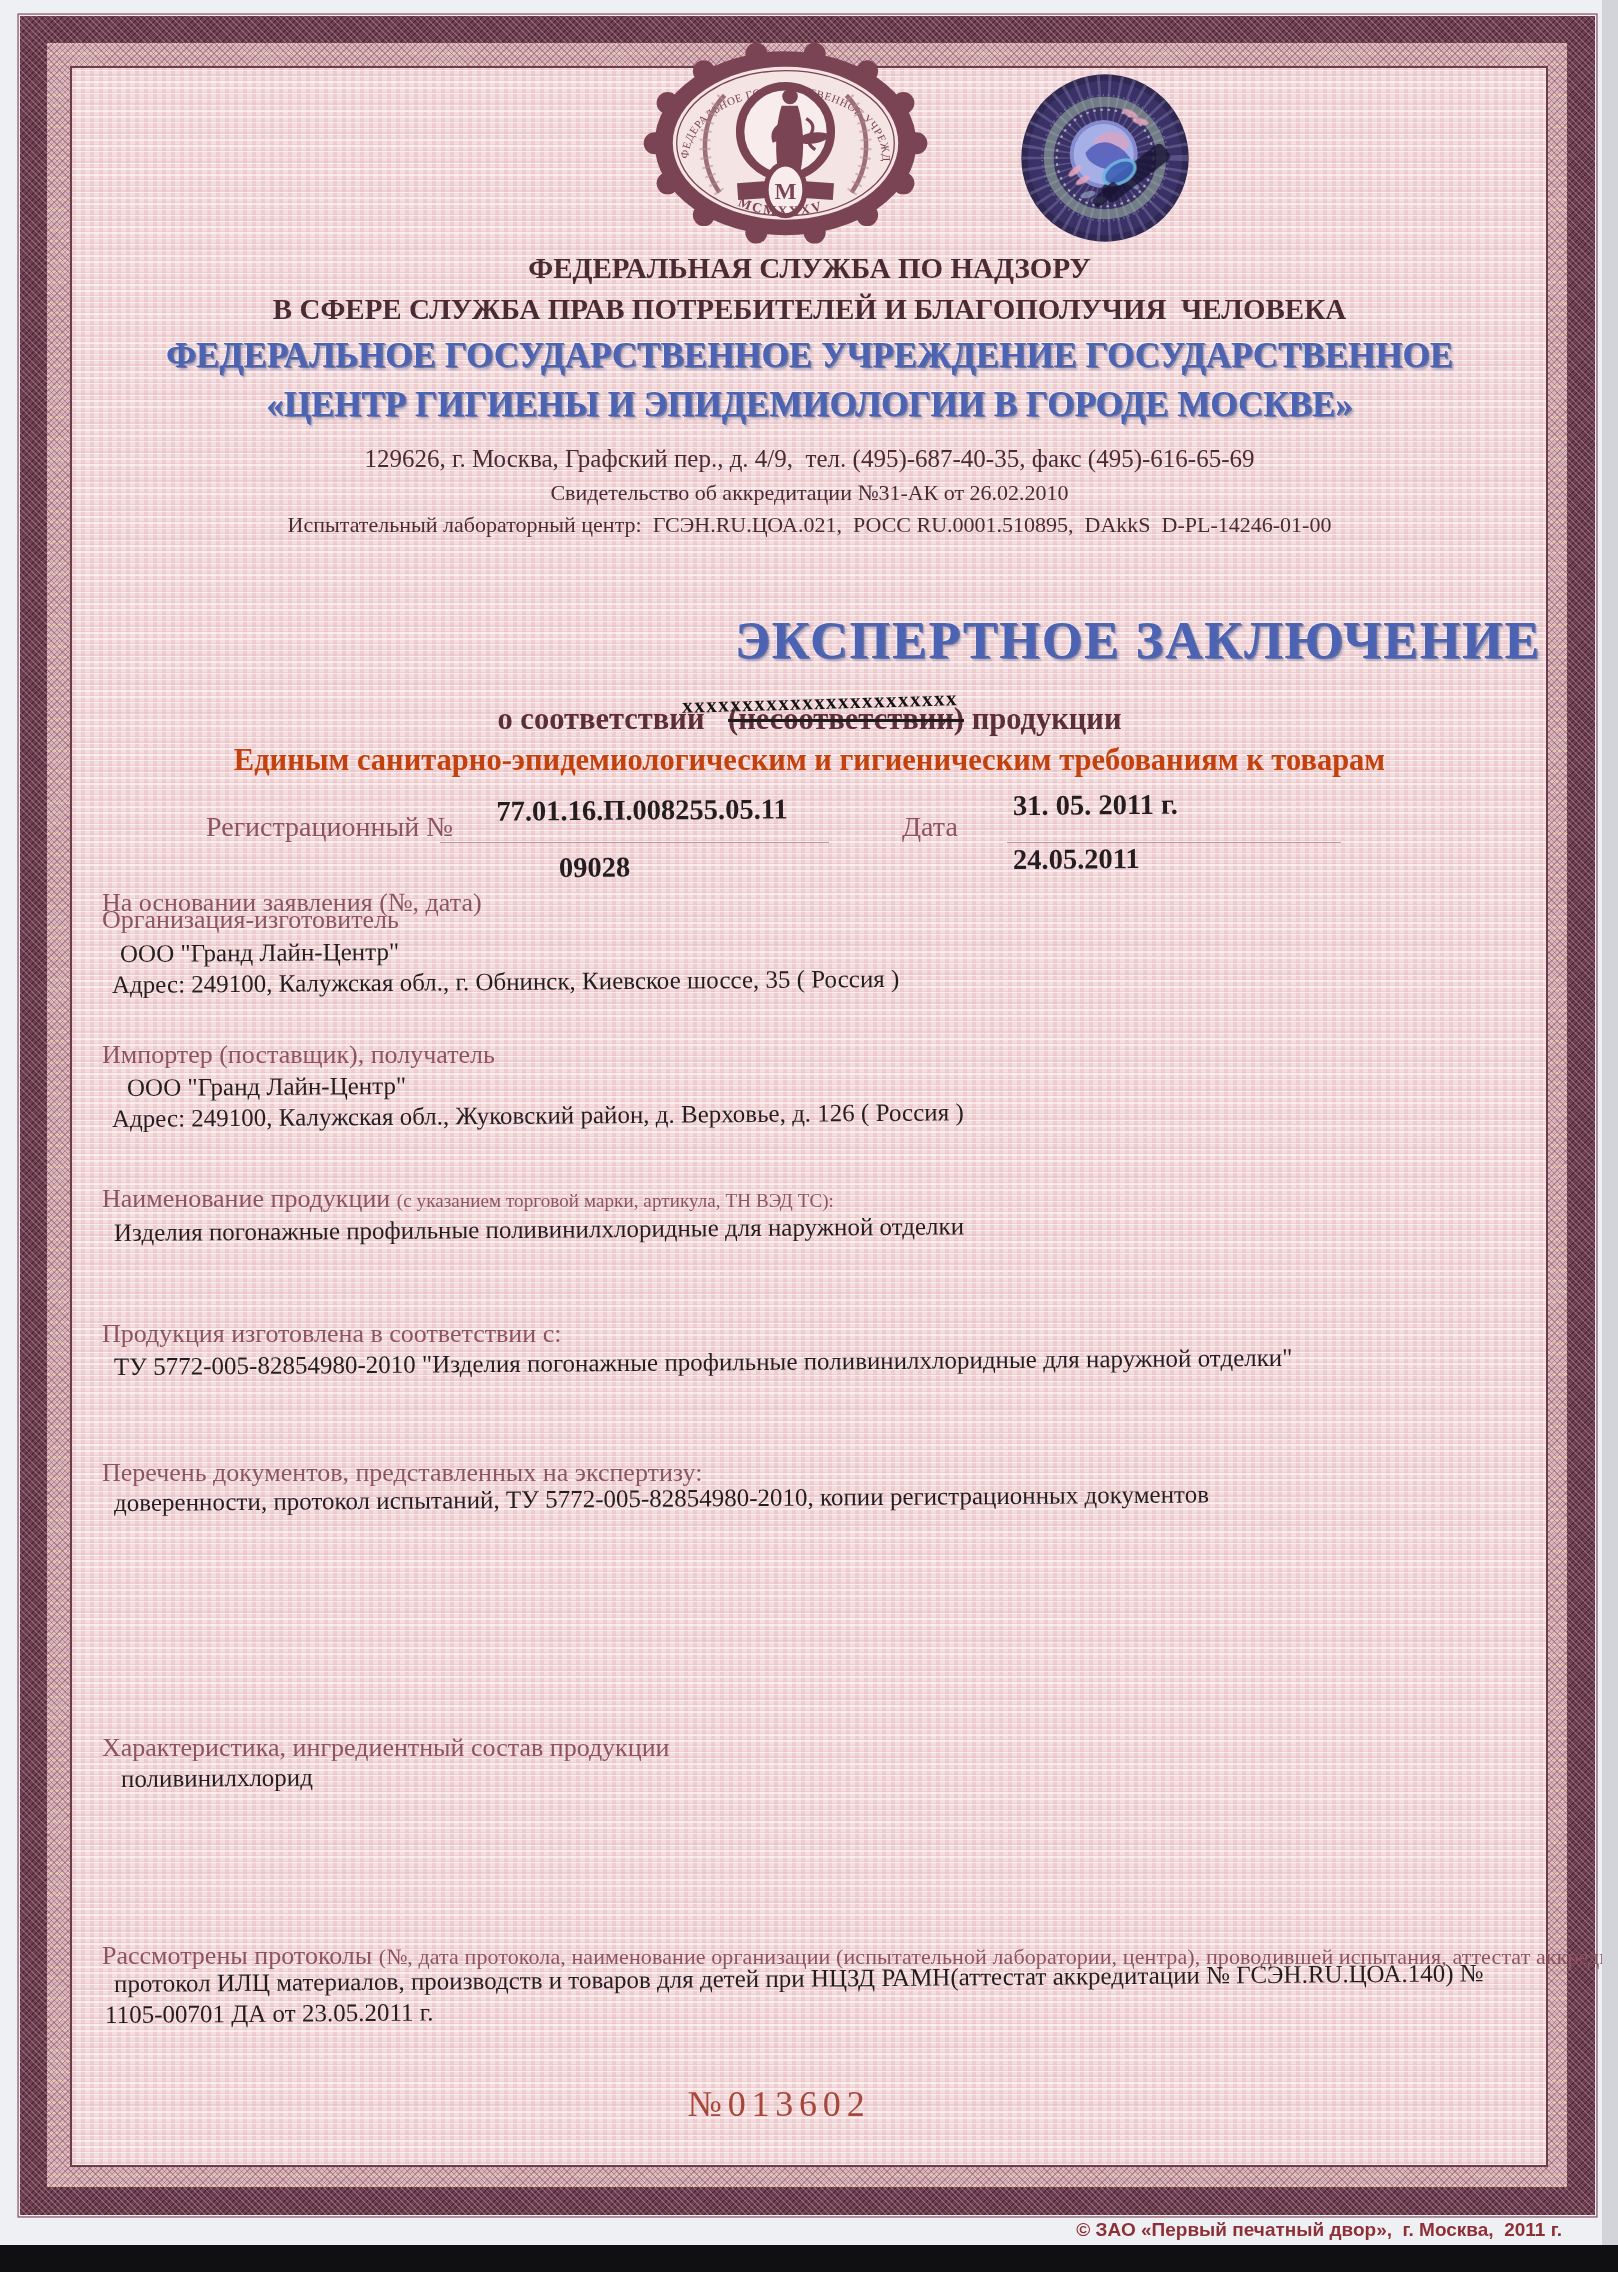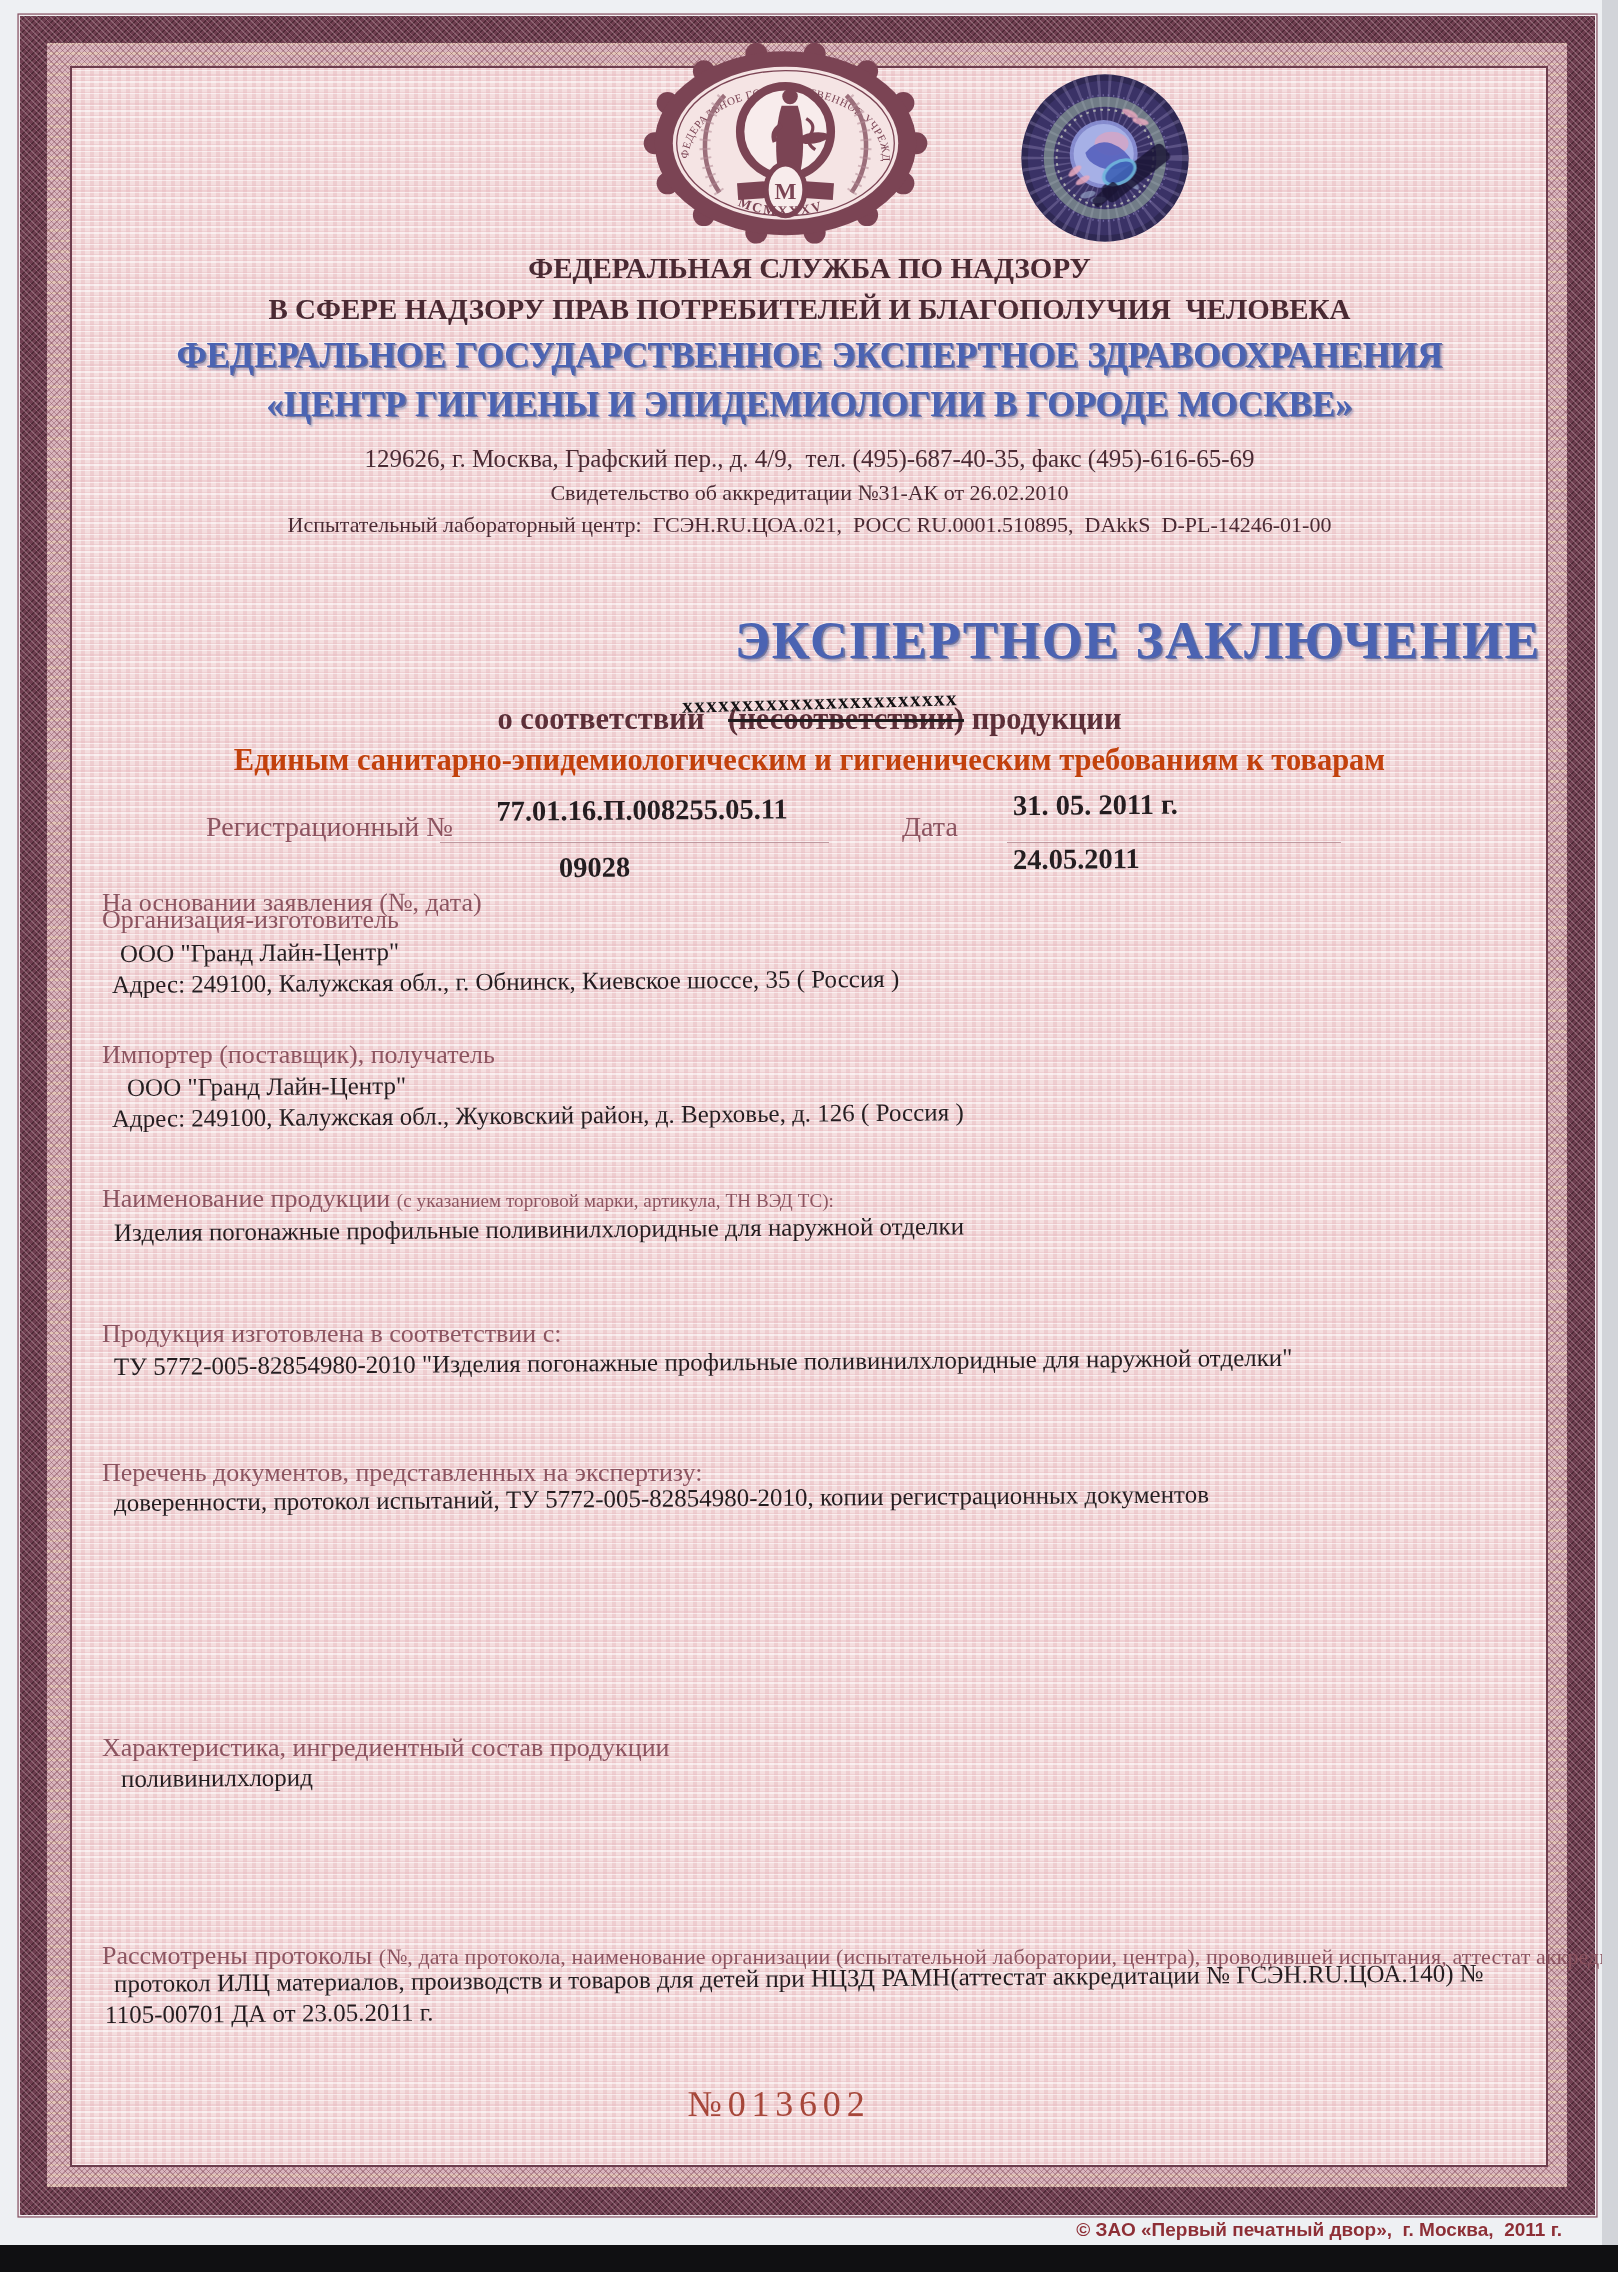--- a/index.html
+++ b/index.html
@@ -125,22 +125,22 @@
       <ellipse cx="172" cy="170" rx="12" ry="5" transform="rotate(35 172 170)"></ellipse>
     </g>
     <g>
       <rect x="118" y="138" width="118" height="30" rx="8" fill="#1a1535" opacity=".82" transform="rotate(-38 177 153)"></rect>
       <ellipse cx="152" cy="152" rx="26" ry="16" fill="#3f63b8" stroke="#6fb6dc" stroke-width="5" opacity=".92" transform="rotate(-30 152 152)"></ellipse>
       <rect x="108" y="178" width="46" height="16" rx="6" fill="#1a1535" opacity=".8" transform="rotate(-42 131 186)"></rect>
     </g>
   </svg>
 
   <div class="center-line hdr" style="top:252px;font-size:29px;">ФЕДЕРАЛЬНАЯ СЛУЖБА ПО НАДЗОРУ</div>
-  <div class="center-line hdr" style="top:293px;font-size:29px;">В СФЕРЕ НАДЗОРУ ПРАВ ПОТРЕБИТЕЛЕЙ И БЛАГОПОЛУЧИЯ  ЧЕЛОВЕКА</div>
-  <div class="center-line blue" style="top:336px;font-size:35px;">ФЕДЕРАЛЬНОЕ ГОСУДАРСТВЕННОЕ ЭКСПЕРТНОЕ ЗДРАВООХРАНЕНИЯ</div>
+  <div class="center-line hdr" style="top:293px;font-size:29px;">В СФЕРЕ СЛУЖБА ПРАВ ПОТРЕБИТЕЛЕЙ И БЛАГОПОЛУЧИЯ  ЧЕЛОВЕКА</div>
+  <div class="center-line blue" style="top:336px;font-size:35px;">ФЕДЕРАЛЬНОЕ ГОСУДАРСТВЕННОЕ УЧРЕЖДЕНИЕ ГОСУДАРСТВЕННОЕ</div>
   <div class="center-line blue" style="top:385px;font-size:35px;">«ЦЕНТР ГИГИЕНЫ И ЭПИДЕМИОЛОГИИ В ГОРОДЕ МОСКВЕ»</div>
   <div class="center-line hdr" style="top:445px;font-size:25px;font-weight:400;text-align:center;">129626, г. Москва, Графский пер., д. 4/9,  тел. (495)-687-40-35, факс (495)-616-65-69</div>
   <div class="center-line hdr" style="top:480px;font-size:22px;font-weight:400;">Свидетельство об аккредитации №31-АК от 26.02.2010</div>
   <div class="center-line hdr" style="top:512px;font-size:22px;font-weight:400;">Испытательный лабораторный центр:  ГСЭН.RU.ЦОА.021,  РОСС RU.0001.510895,  DAkkS  D-PL-14246-01-00</div>
 
   <div class="center-line blue" style="top:611px;font-size:52px;letter-spacing:1.9px;text-align:right;">ЭКСПЕРТНОЕ ЗАКЛЮЧЕНИЕ</div>
   <div class="center-line" style="top:702px;font-size:30.5px;font-weight:700;color:#5c2f38;"><span>о соответствии </span><span class="struck">(несоответствии)</span><span> продукции</span></div>
   <div class="xoverlay" style="left:682px;top:690px;">ххххххххххххххххххххххх</div>
   <div class="center-line" style="top:743px;font-size:30.5px;font-weight:700;color:#c2410c;">Единым санитарно-эпидемиологическим и гигиеническим требованиям к товарам</div>
 

